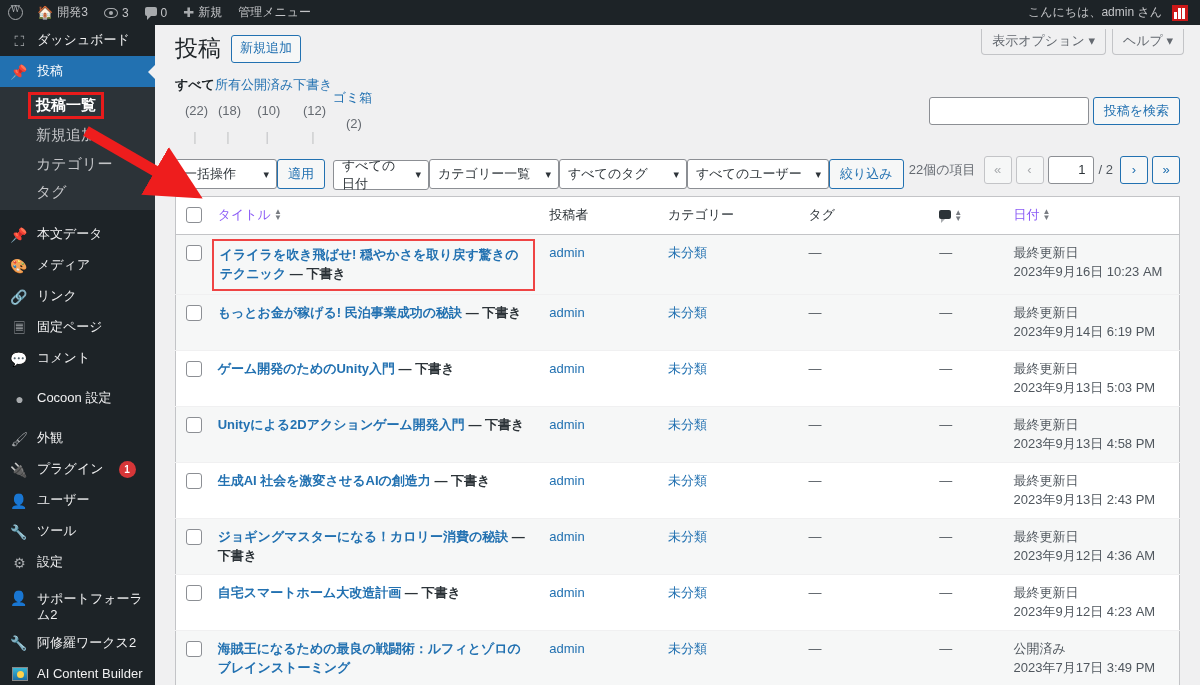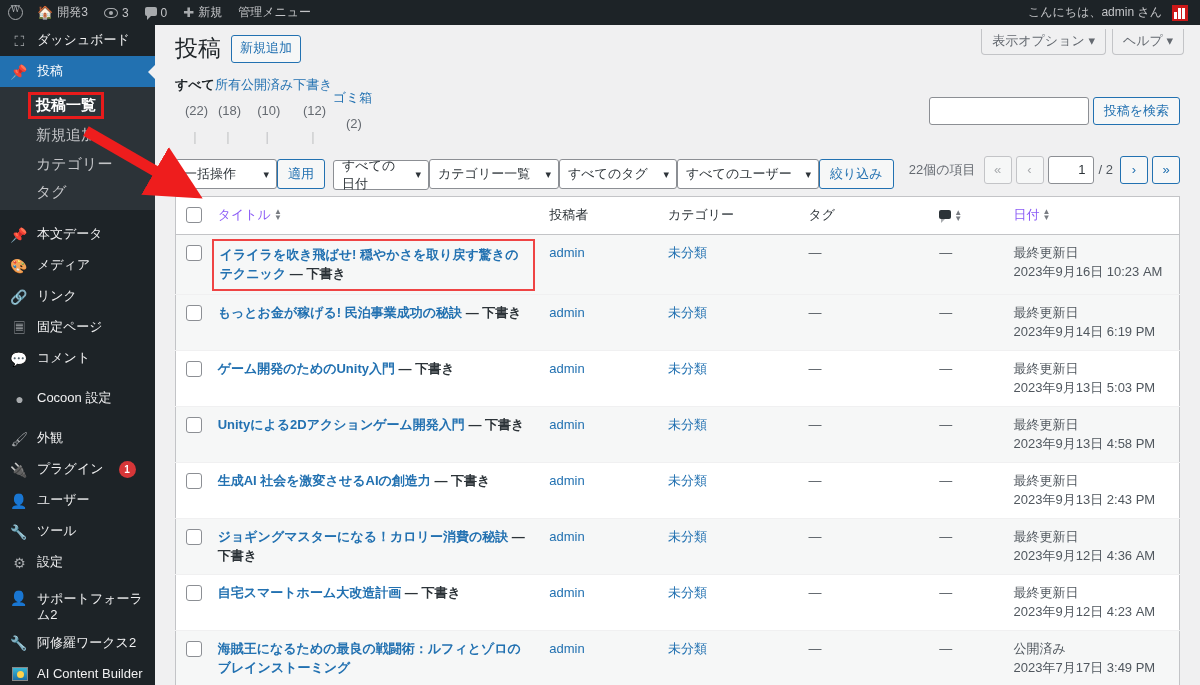--- a/index.html
+++ b/index.html
@@ -486,21 +486,21 @@
       <span class="wp-select" style="width:102px">一括操作</span>
     </span>
     <span class="btn-apply">適用</span>
     <span class="select-wrap" style="margin-left:8px">
       <span class="wp-select" style="width:96px">すべての日付</span>
     </span>
     <span class="select-wrap">
       <span class="wp-select" style="width:130px">カテゴリー一覧</span>
     </span>
     <span class="select-wrap">
-      <span class="wp-select" style="width:118px">すべてのタグ</span>
+      <span class="wp-select" style="width:128px">すべてのタグ</span>
     </span>
     <span class="select-wrap">
       <span class="wp-select" style="width:142px">すべてのユーザー</span>
     </span>
     <span class="btn-apply">絞り込み</span>
 
     <div class="tablenav-pages">
       <span class="displaying-num">22個の項目</span>
       <span class="pg-btn">«</span>
       <span class="pg-btn">‹</span>

